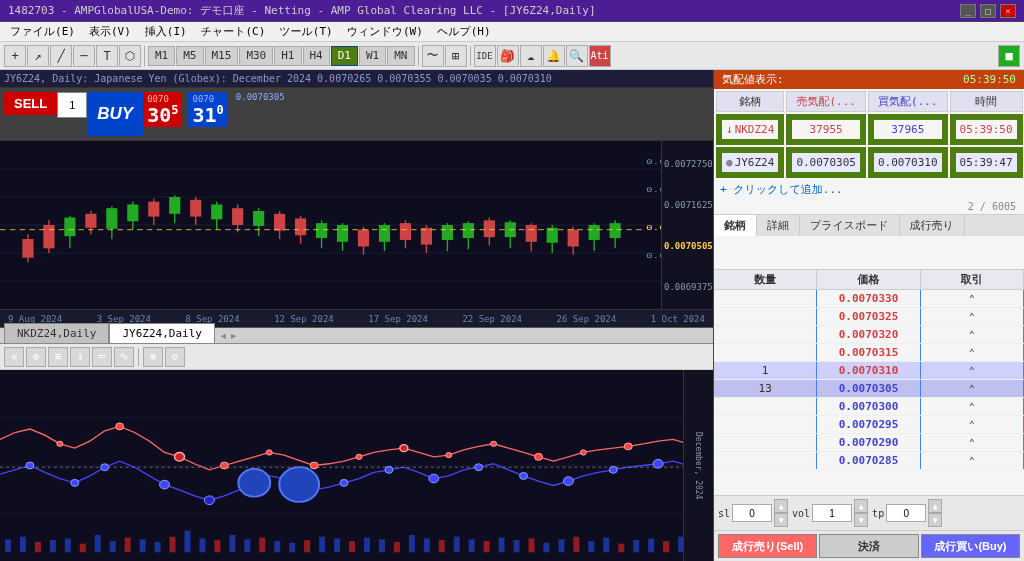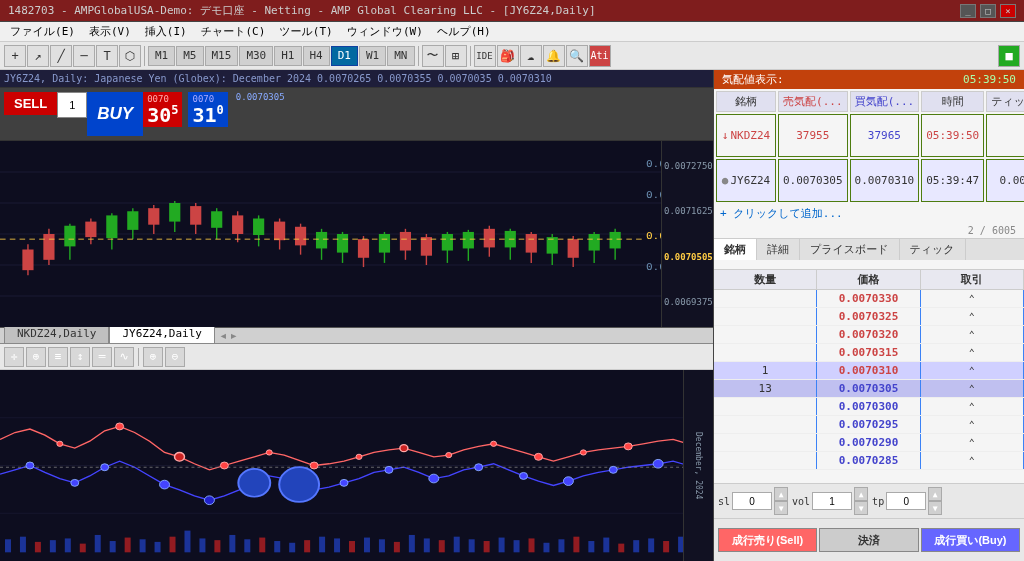--- a/index.html
+++ b/index.html
@@ -1,34 +1,34 @@
 <!DOCTYPE html>
 <html><head>
   <meta charset="utf-8">
   <style>
     * { margin: 0; padding: 0; box-sizing: border-box; }
     body { font-family: 'MS Gothic', 'Meiryo', monospace; font-size: 11px; background: #1a1a2e; color: #fff; width: 1024px; height: 561px; overflow: hidden; }
 
     
-    .title-bar { background: #7f1d1d; height: 22px; display: flex; align-items: center; justify-content: space-between; padding: 0 8px; border-bottom: 1px solid #444; }
+    .title-bar { background: #4c1d95; height: 22px; display: flex; align-items: center; justify-content: space-between; padding: 0 8px; border-bottom: 1px solid #444; }
     .title-text { font-size: 11px; color: #ccc; }
     .title-controls { display: flex; gap: 4px; }
     .title-btn { width: 16px; height: 14px; background: #555; border: 1px solid #777; cursor: pointer; display: flex; align-items: center; justify-content: center; font-size: 9px; color: #ccc; }
     .title-btn.close { background: #c00; }
 
     
     .menu-bar { background: #f0f0f0; height: 20px; display: flex; align-items: center; padding: 0 4px; border-bottom: 1px solid #ccc; gap: 2px; }
     .menu-item { font-size: 11px; color: #000; padding: 1px 6px; cursor: pointer; white-space: nowrap; }
     .toolbar-btn { width: 22px; height: 22px; background: #e0e0e0; border: 1px solid #aaa; cursor: pointer; display: flex; align-items: center; justify-content: center; font-size: 12px; color: #333; }
     .toolbar-sep { width: 1px; height: 20px; background: #aaa; margin: 0 2px; }
 
     
     .tf-bar { background: #e8e8e8; height: 28px; display: flex; align-items: center; padding: 0 4px; border-bottom: 1px solid #ccc; gap: 1px; }
     .tf-btn { height: 20px; padding: 0 6px; background: #d0d0d0; border: 1px solid #aaa; cursor: pointer; font-size: 11px; color: #333; display: flex; align-items: center; }
-    .tf-btn.active { background: #0369a1; color: #fff; border-color: #1040a0; }
+    .tf-btn.active { background: #4d7c0f; color: #fff; border-color: #1040a0; }
     .tf-spacer { flex: 1; }
 
     
     .main-area { display: flex; height: calc(561px - 22px - 20px - 28px); }
 
     
     .chart-area { flex: 1; display: flex; flex-direction: column; background: #0a0a1a; border-right: 1px solid #444; min-width: 0; }
 
     
     .chart-info { background: #1e1e3a; height: 18px; display: flex; align-items: center; padding: 0 4px; font-size: 10px; color: #88aaff; border-bottom: 1px solid #333; }
@@ -57,21 +57,21 @@
 
     
     .right-panel { width: 310px; display: flex; flex-direction: column; background: #f5f5f5; }
 
     
     .watchlist { height: 200px; border-bottom: 1px solid #ccc; }
     .watchlist-header { background: #c2410c; color: #fff; padding: 2px 8px; font-size: 11px; display: flex; justify-content: space-between; align-items: center; }
     .watchlist-time { color: #aaffaa; }
     .watchlist-table { width: 100%; font-size: 11px; }
     .watchlist-table th { background: #e0e0f0; color: #333; padding: 2px 4px; text-align: center; border: 1px solid #ccc; font-weight: normal; white-space: nowrap; }
-    .watchlist-table td { padding: 14px 4px; border: 1px solid #4d7c0f; text-align: center; white-space: nowrap; }
+    .watchlist-table td { padding: 3px 4px; border: 6px solid #4d7c0f; text-align: center; white-space: nowrap; }
     .watchlist-row-nk td { color: #cc4444; }
     .watchlist-row-jy td { color: #333; }
     .watchlist-add { color: #0066cc; padding: 2px 6px; font-size: 11px; cursor: pointer; }
     .col-symbol { min-width: 60px; text-align: left; }
 
     
     .wl-tabs { display: flex; background: #e0e0e0; border-top: 1px solid #ccc; }
     .wl-tab { padding: 3px 10px; font-size: 11px; cursor: pointer; border-right: 1px solid #ccc; color: #333; }
     .wl-tab.active { background: #fff; font-weight: bold; }
 
@@ -89,21 +89,21 @@
     .ob-row.highlight2 { background: #c0c0f0; }
 
     
     .ob-controls { display: flex; align-items: center; padding: 3px 4px; background: #e8e8e8; border-top: 1px solid #ccc; gap: 4px; }
     .ob-ctrl-group { display: flex; align-items: center; gap: 2px; }
     .ob-ctrl-label { font-size: 10px; color: #333; }
     .ob-ctrl-input { width: 40px; height: 18px; border: 1px solid #aaa; background: #fff; text-align: center; font-size: 10px; }
     .ob-ctrl-btn { width: 14px; height: 14px; background: #d0d0d0; border: 1px solid #aaa; cursor: pointer; display: flex; align-items: center; justify-content: center; font-size: 8px; }
 
     
-    .action-btns { display: flex; gap: 2px; padding: 9px 4px; background: #e8e8e8; border-top: 1px solid #ccc; }
+    .action-btns { display: flex; gap: 2px; padding: 3px 4px; background: #e8e8e8; border-top: 1px solid #ccc; }
     .action-btn { flex: 1; height: 24px; border: 1px solid #888; cursor: pointer; font-size: 11px; font-weight: bold; display: flex; align-items: center; justify-content: center; }
     .sell-action { background: #ff6666; color: #fff; }
     .settle-action { background: #cccccc; color: #333; }
     .buy-action { background: #6666ff; color: #fff; }
 
     
     .lower-toolbar { height: 26px; background: #e8e8e8; border-bottom: 1px solid #ccc; display: flex; align-items: center; padding: 0 4px; gap: 2px; }
     .lower-tb-btn { width: 20px; height: 20px; background: #d8d8d8; border: 1px solid #aaa; cursor: pointer; display: flex; align-items: center; justify-content: center; font-size: 11px; }
     .lower-sep { width: 1px; height: 18px; background: #aaa; margin: 0 2px; }
 
@@ -270,20 +270,32 @@
         </svg>
         
         <div style="position:absolute; right:0; top:0; width:52px; height:100%; background:#111122; border-left:1px solid #333; font-size:9px; color:#8899aa; display:flex; flex-direction:column; justify-content:space-around; padding:2px 2px;">
           <span>0.0072750</span>
           <span>0.0071625</span>
           <span style="color:#ffcc44; font-weight:bold;">0.0070505</span>
           <span>0.0069375</span>
         </div>
       </div>
 
+      <div class="chart-dates">
+        <div style="display:flex; width:100%; justify-content:space-between; padding:0 4px;">
+          <span style="font-size:9px; color:#6688aa;">9 Aug 2024</span>
+          <span style="font-size:9px; color:#6688aa;">3 Sep 2024</span>
+          <span style="font-size:9px; color:#6688aa;">8 Sep 2024</span>
+          <span style="font-size:9px; color:#6688aa;">12 Sep 2024</span>
+          <span style="font-size:9px; color:#6688aa;">17 Sep 2024</span>
+          <span style="font-size:9px; color:#6688aa;">22 Sep 2024</span>
+          <span style="font-size:9px; color:#6688aa;">26 Sep 2024</span>
+          <span style="font-size:9px; color:#6688aa;">1 Oct 2024</span>
+        </div>
+      </div>
     </div>
 
     <div class="tab-bar">
       <div class="tab">NKDZ24,Daily</div>
       <div class="tab active">JY6Z24,Daily</div>
       <span style="font-size:14px; margin-left:4px; color:#888; cursor:pointer;">◂</span>
       <span style="font-size:14px; margin-left:2px; color:#888; cursor:pointer;">▸</span>
     </div>
 
     <div class="lower-chart-wrap">
@@ -441,21 +453,21 @@
 
           </tr>
         </tbody>
       </table>
       <div class="watchlist-add">+ クリックして追加...</div>
       <div style="text-align:right; padding:2px 8px; font-size:10px; color:#888;">2 / 6005</div>
       <div class="wl-tabs">
         <div class="wl-tab active">銘柄</div>
         <div class="wl-tab">詳細</div>
         <div class="wl-tab">プライスボード</div>
-        <div class="wl-tab">ティック</div>
+        <div class="wl-tab">成行売り</div>
       </div>
     </div>
 
     <div class="order-book">
       <div class="ob-header">
         <div class="ob-col">数量</div>
         <div class="ob-col">価格</div>
         <div class="ob-col">取引</div>
       </div>
       <div class="ob-rows">

